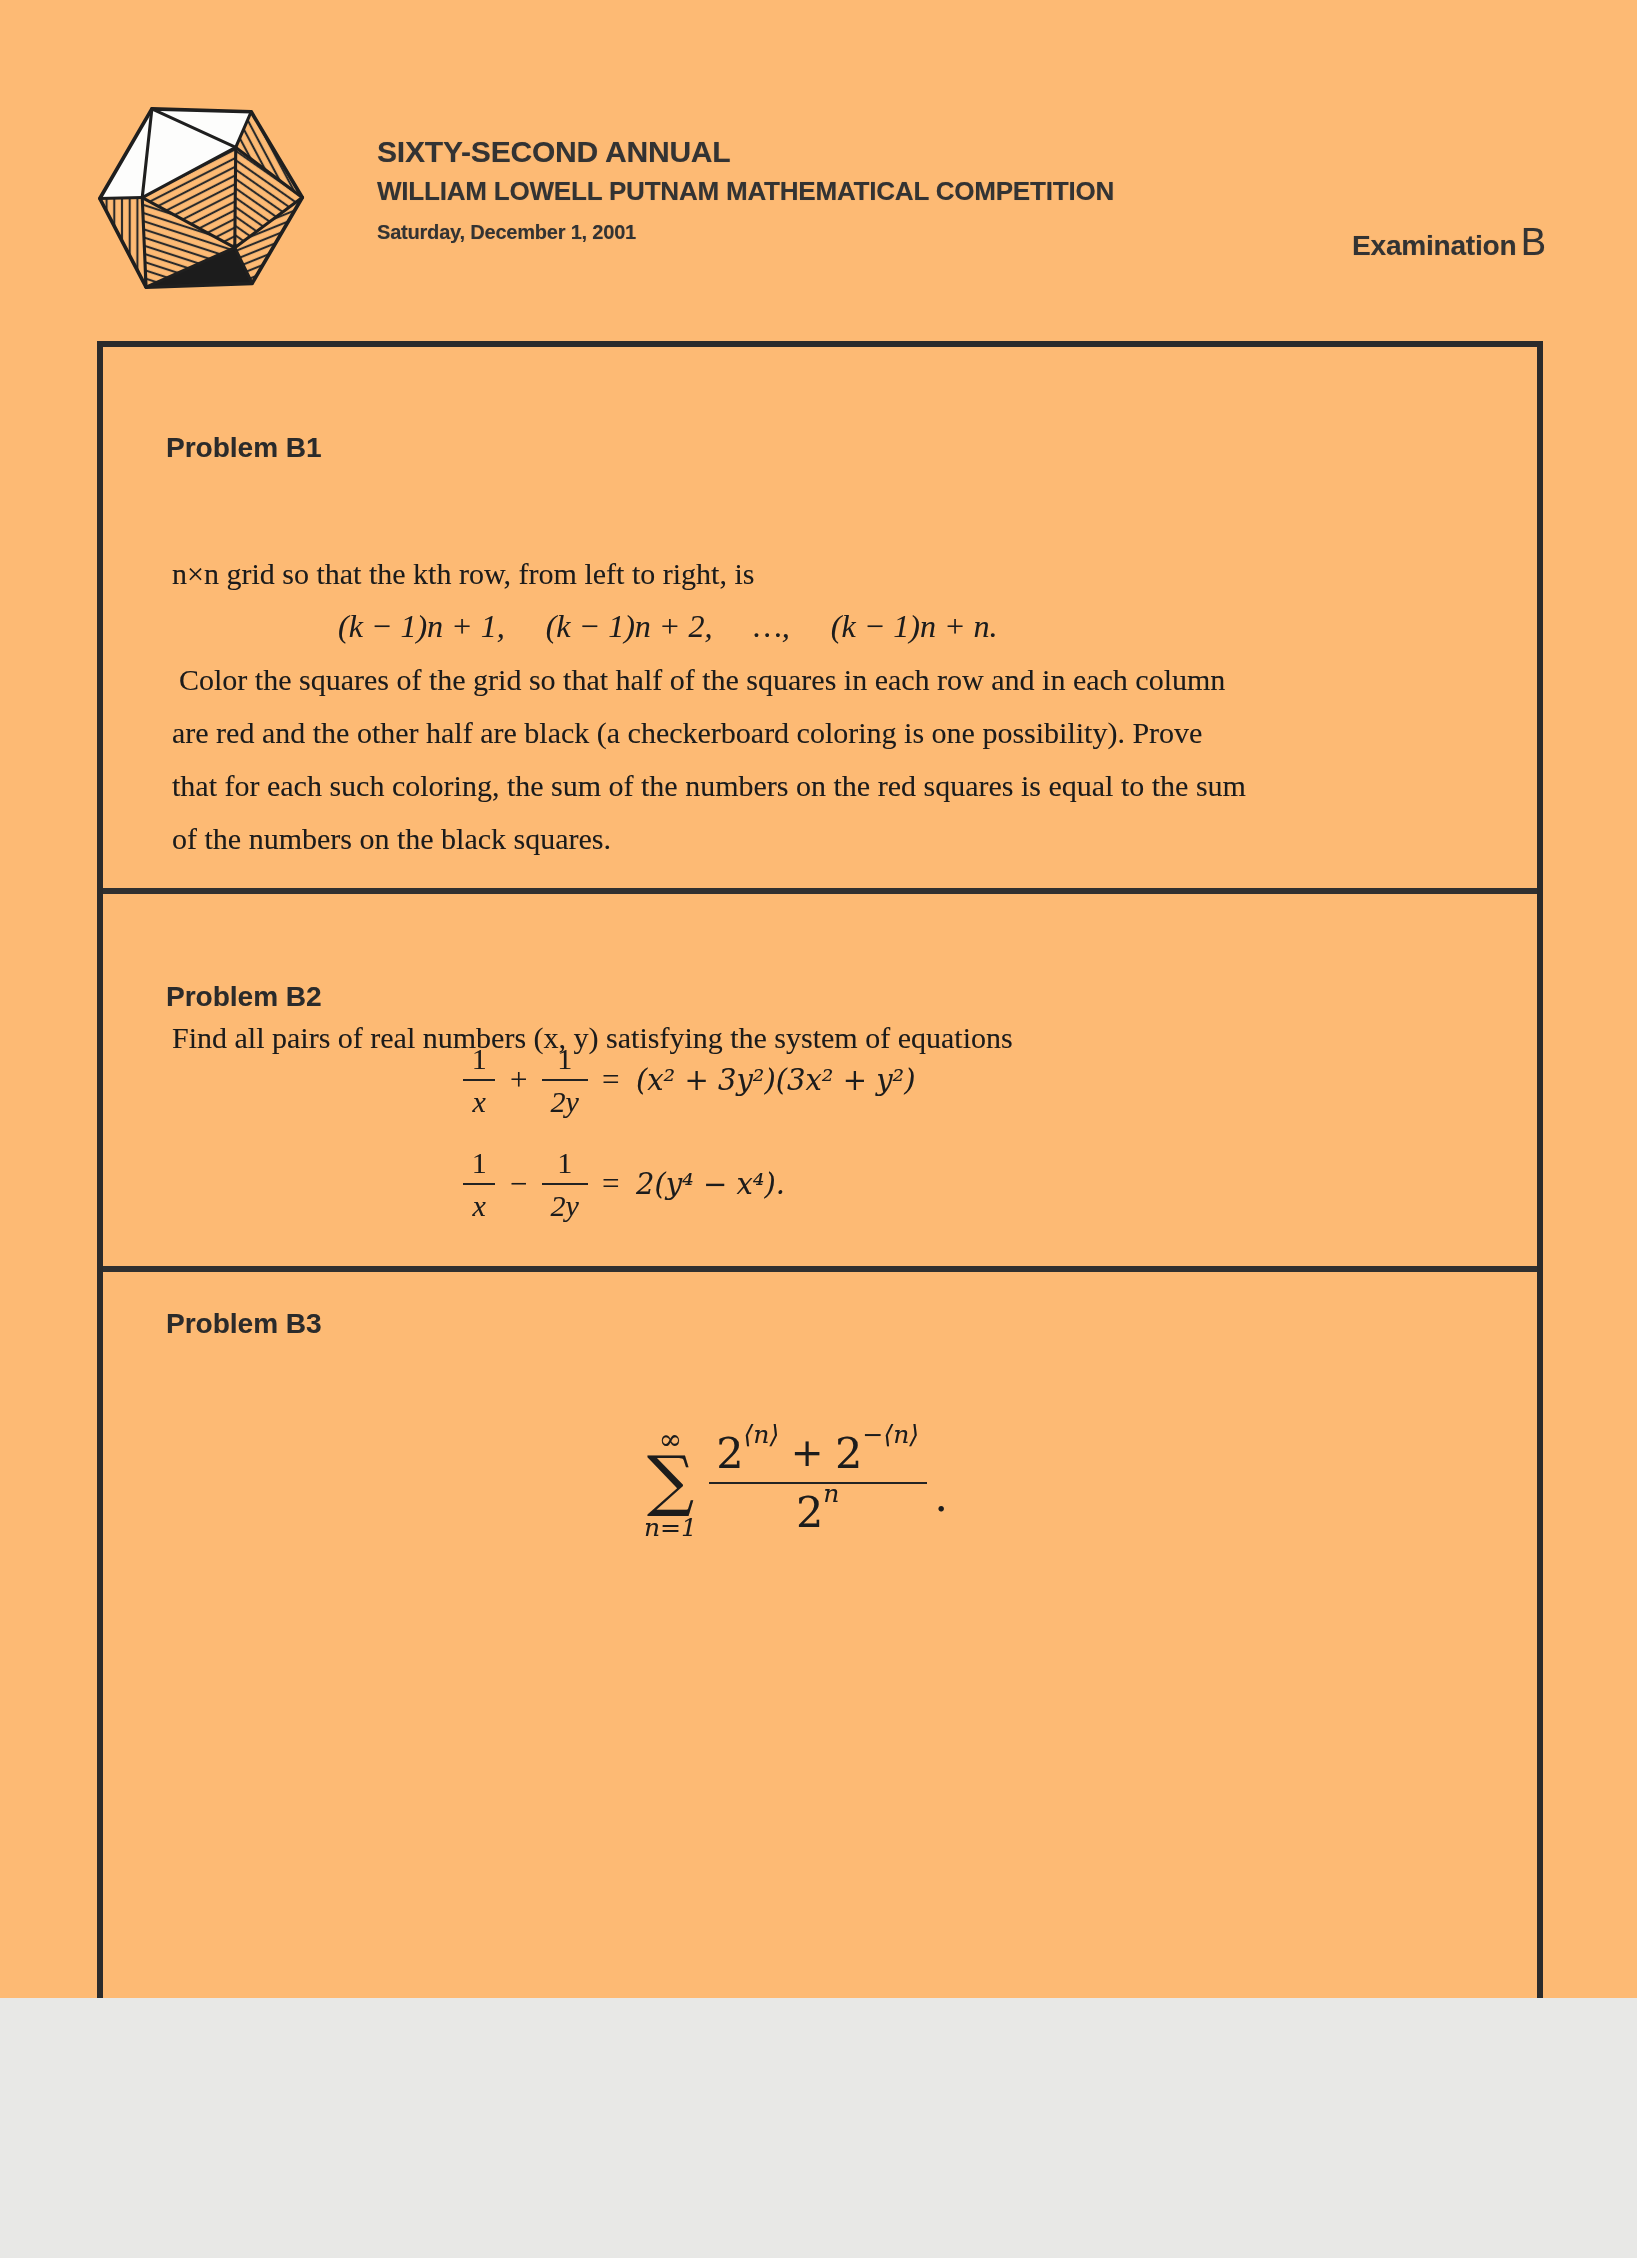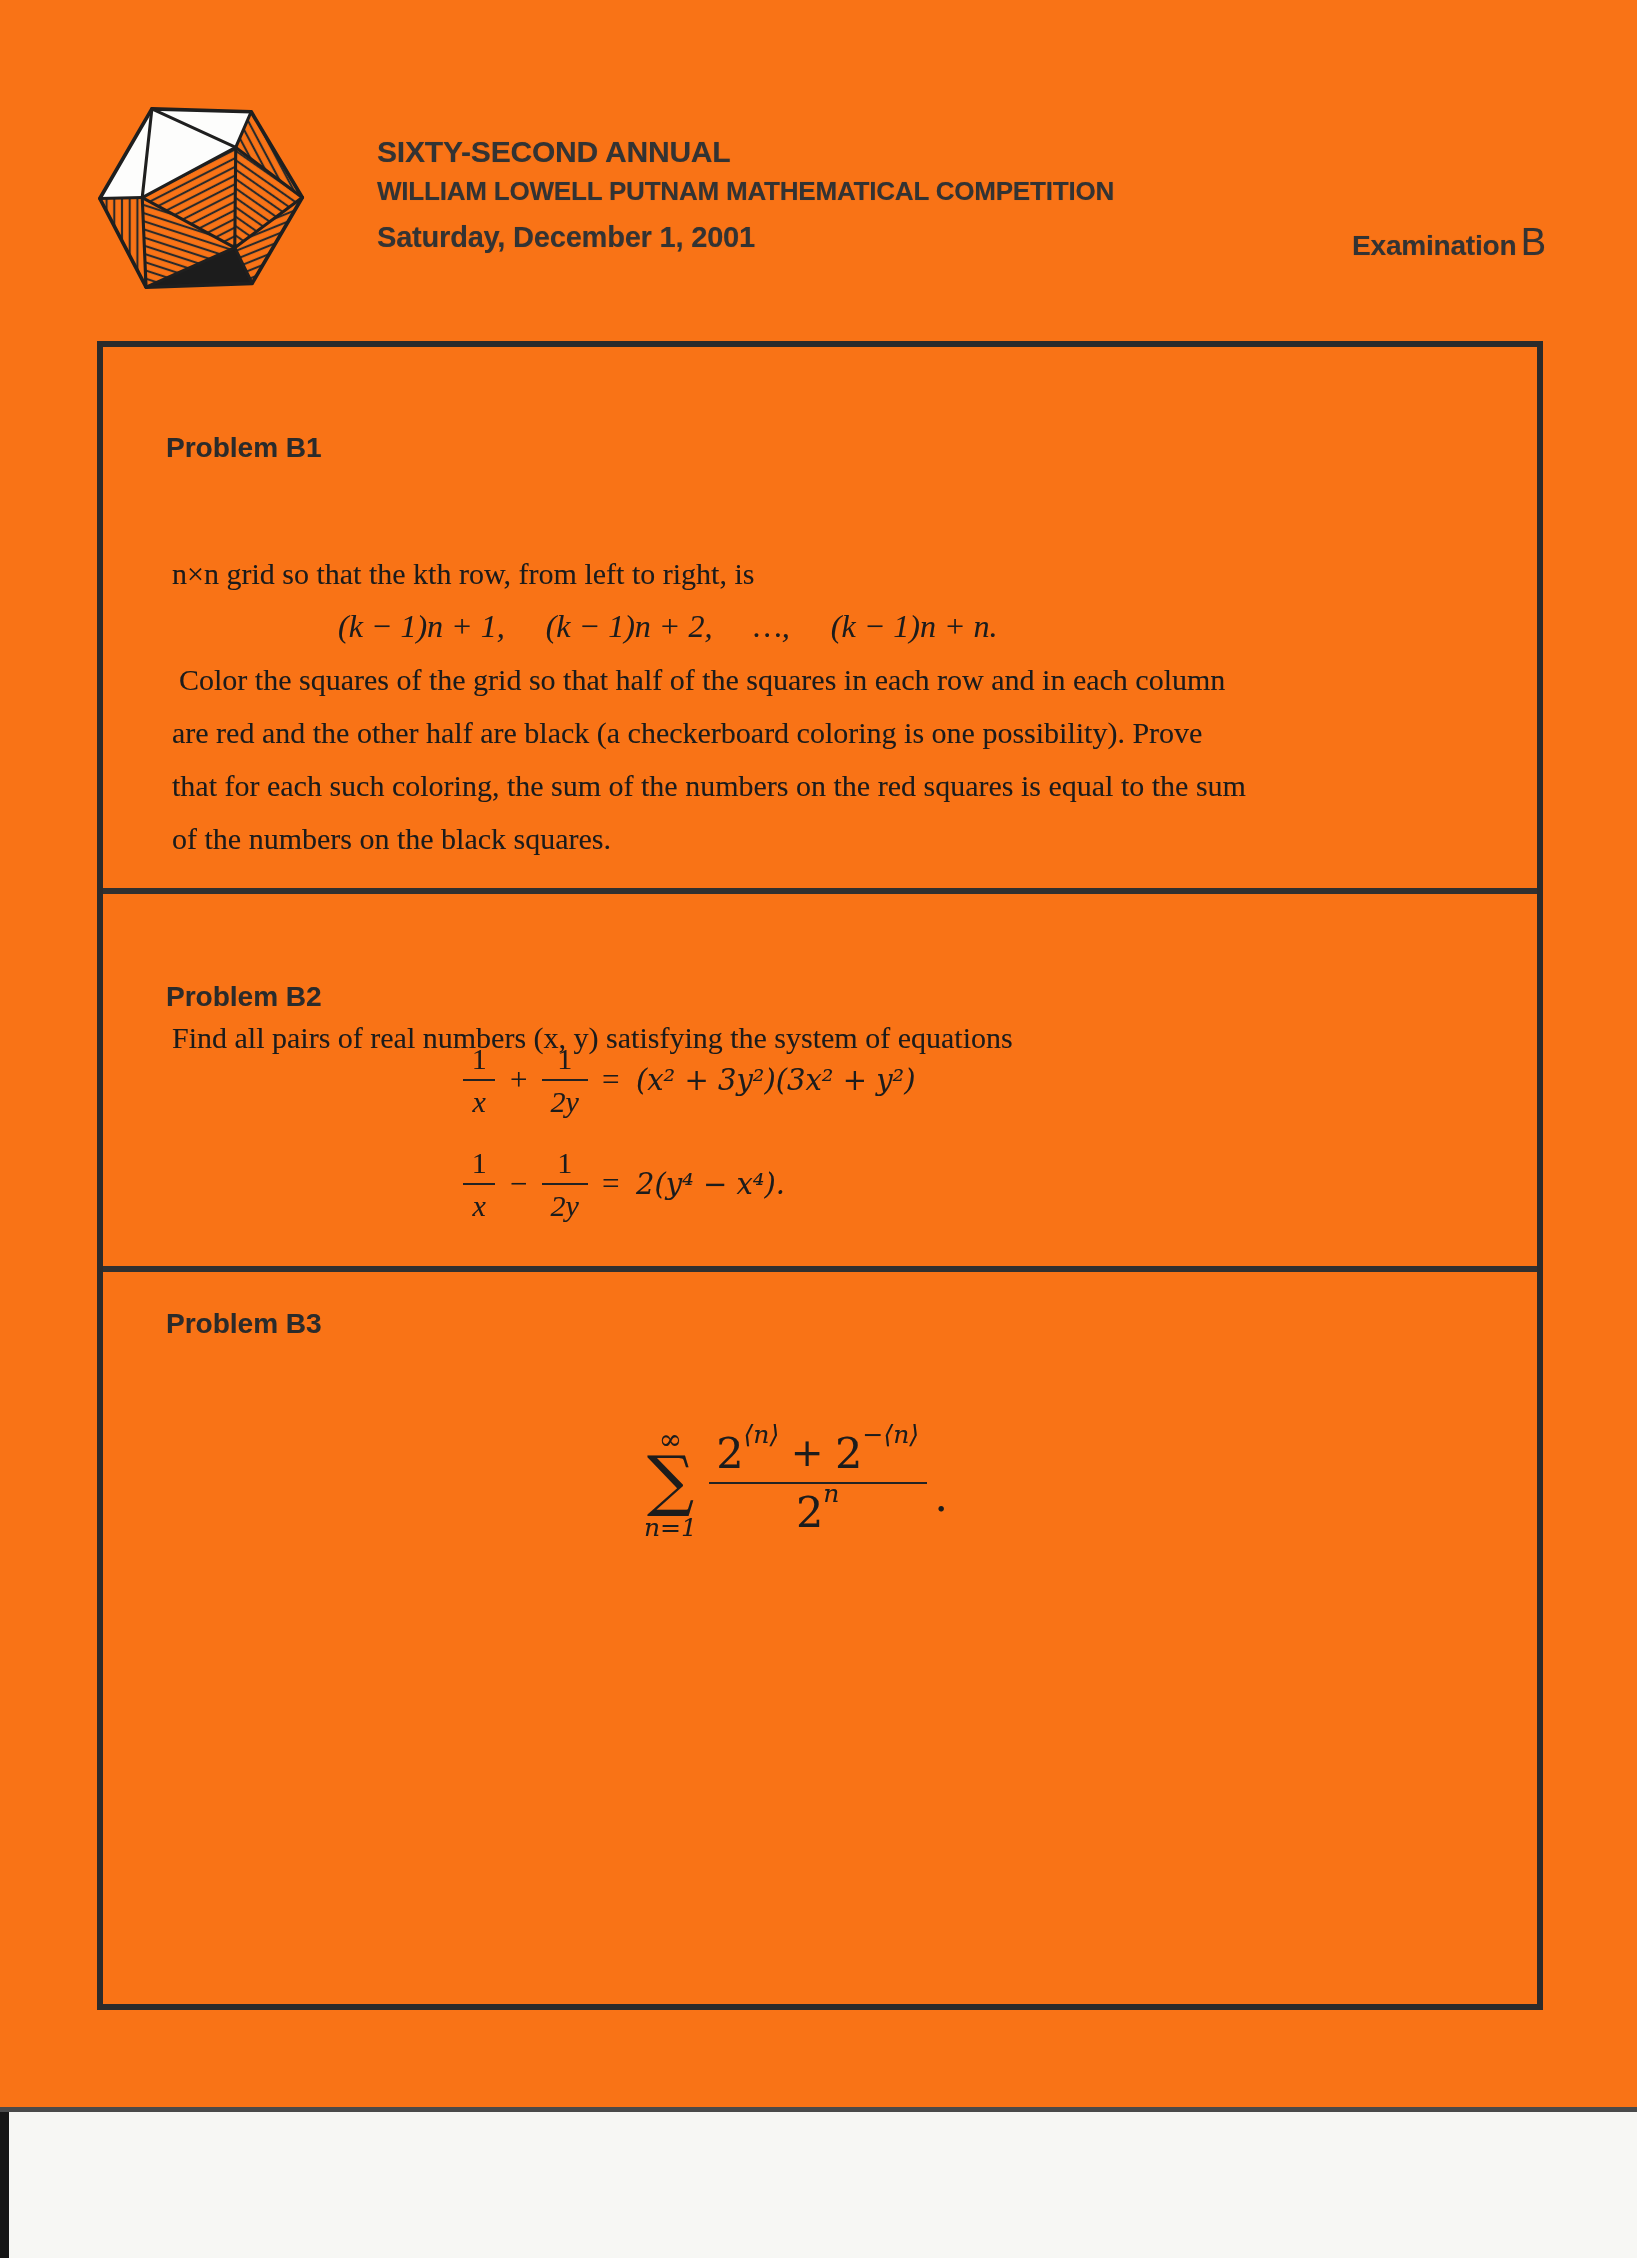--- a/index.html
+++ b/index.html
@@ -1,25 +1,25 @@
 <!DOCTYPE html>
 <html><head>
 <meta charset="utf-8">
 <style>
   html,body{margin:0;padding:0;background:#e8e8e6;}
-  .page{position:relative;width:1638px;height:2258px;background:#f97316;overflow:hidden;
+  .page{position:relative;width:1638px;height:1998px;background:#fdba74;overflow:hidden;
         font-family:"Liberation Serif","DejaVu Serif",serif;color:#1c1c1c;}
   
   .logo{position:absolute;left:95px;top:104px;width:214px;height:189px;}
   .hdr{position:absolute;left:377px;font-family:"Liberation Sans","DejaVu Sans",sans-serif;
        font-weight:700;color:#333;letter-spacing:-0.2px;white-space:nowrap;
        text-shadow:0.2px 0.2px 0.7px rgba(50,50,50,.35);}
   #hdr-line1{top:135px;font-size:30px;}
   #hdr-line2{top:176px;font-size:26px;}
-  #hdr-line3{top:221px;font-size:29px;}
+  #hdr-line3{top:221px;font-size:20px;}
   #hdr-exam{position:absolute;right:92px;left:auto;top:221px;text-align:center;}
   #hdr-exam .exam-word{font-size:28px;}
   #hdr-exam .exam-b{font-size:38px;font-weight:400;letter-spacing:0;}
   
   .main-box{position:absolute;left:97px;top:341px;width:1446px;height:1669px;
             border:6.8px solid #2b2b2b;box-sizing:border-box;}
   .divider{position:absolute;left:0;right:0;height:5.8px;background:#303030;}
   #divider-1{top:541px;}
   #divider-2{top:919px;}
   .ptitle{position:absolute;left:63px;font-family:"Liberation Sans","DejaVu Sans",sans-serif;

